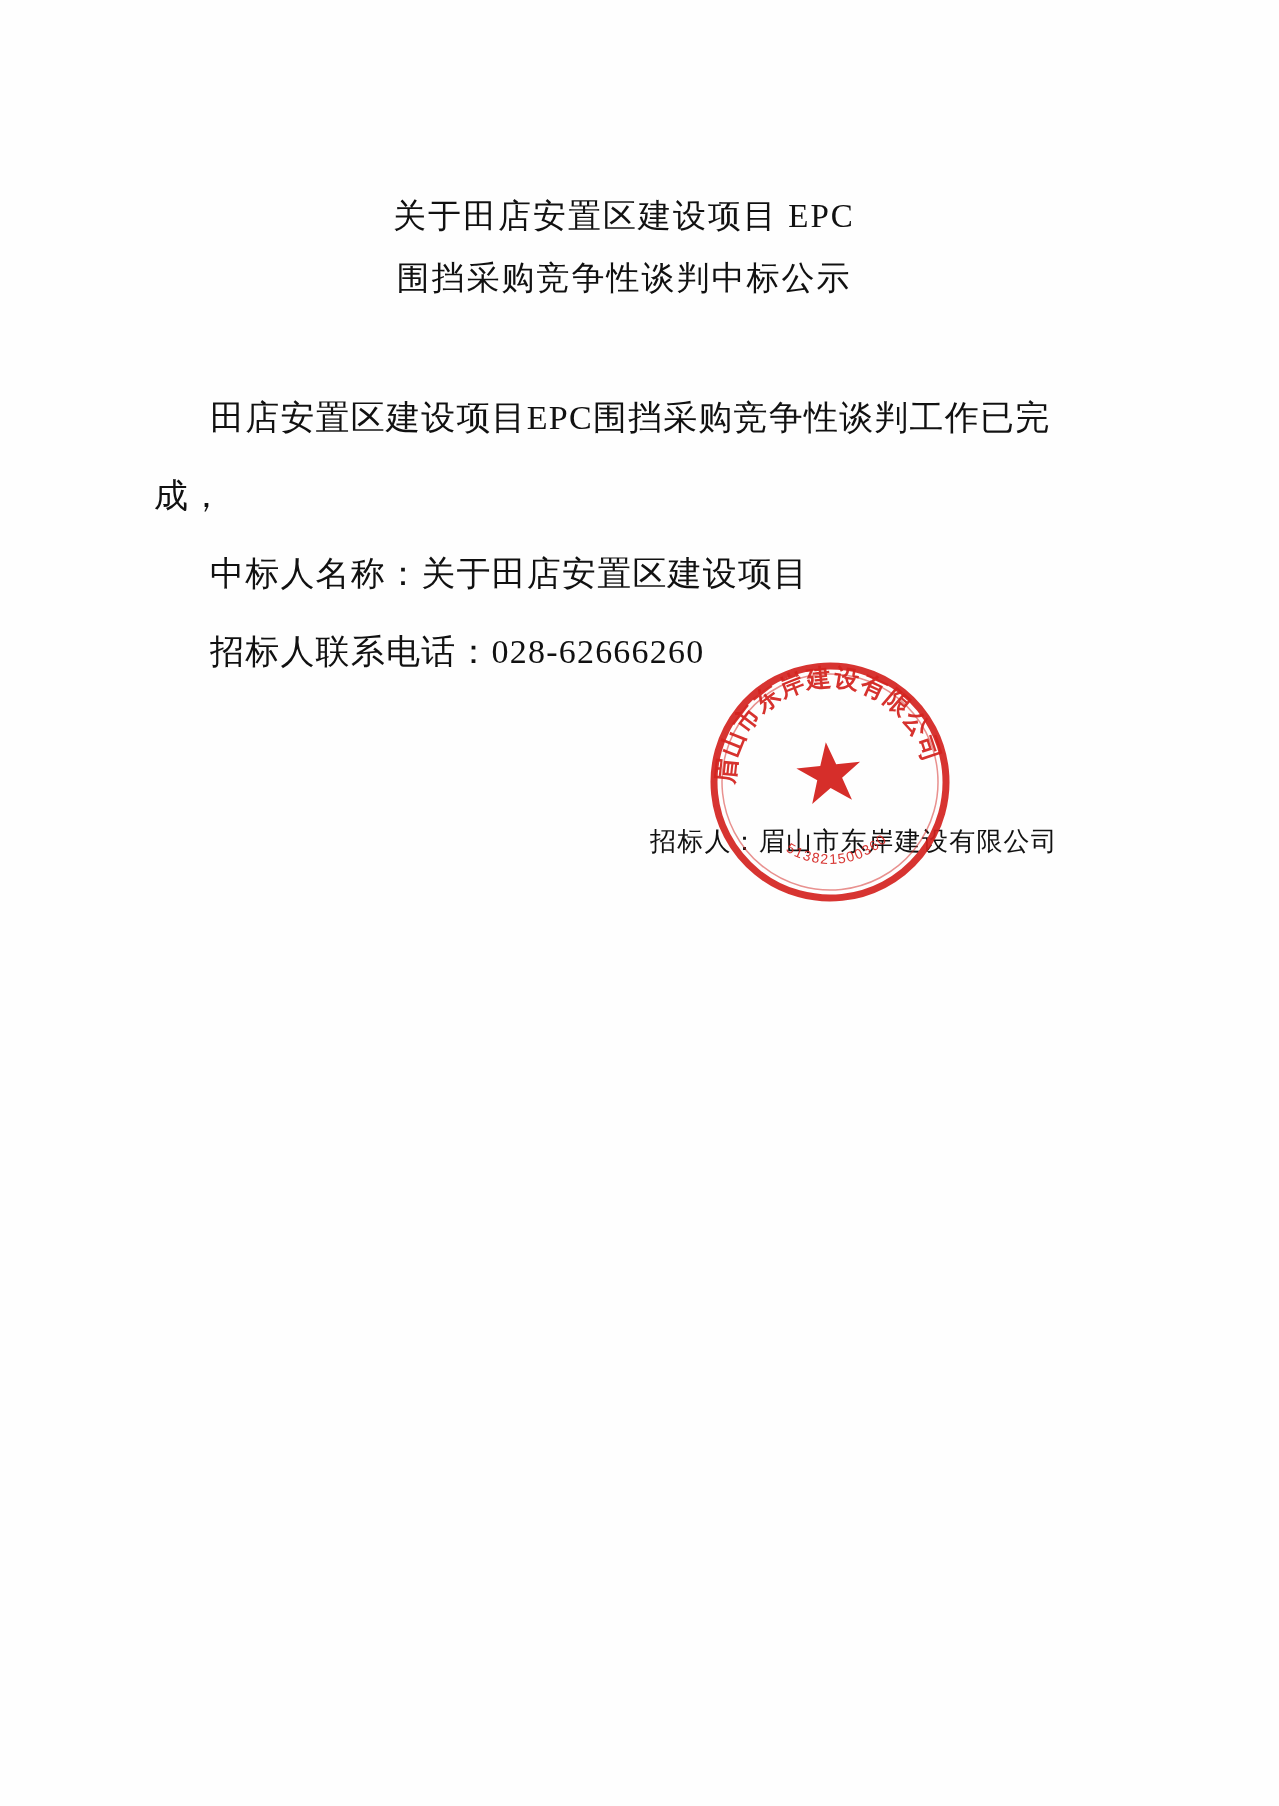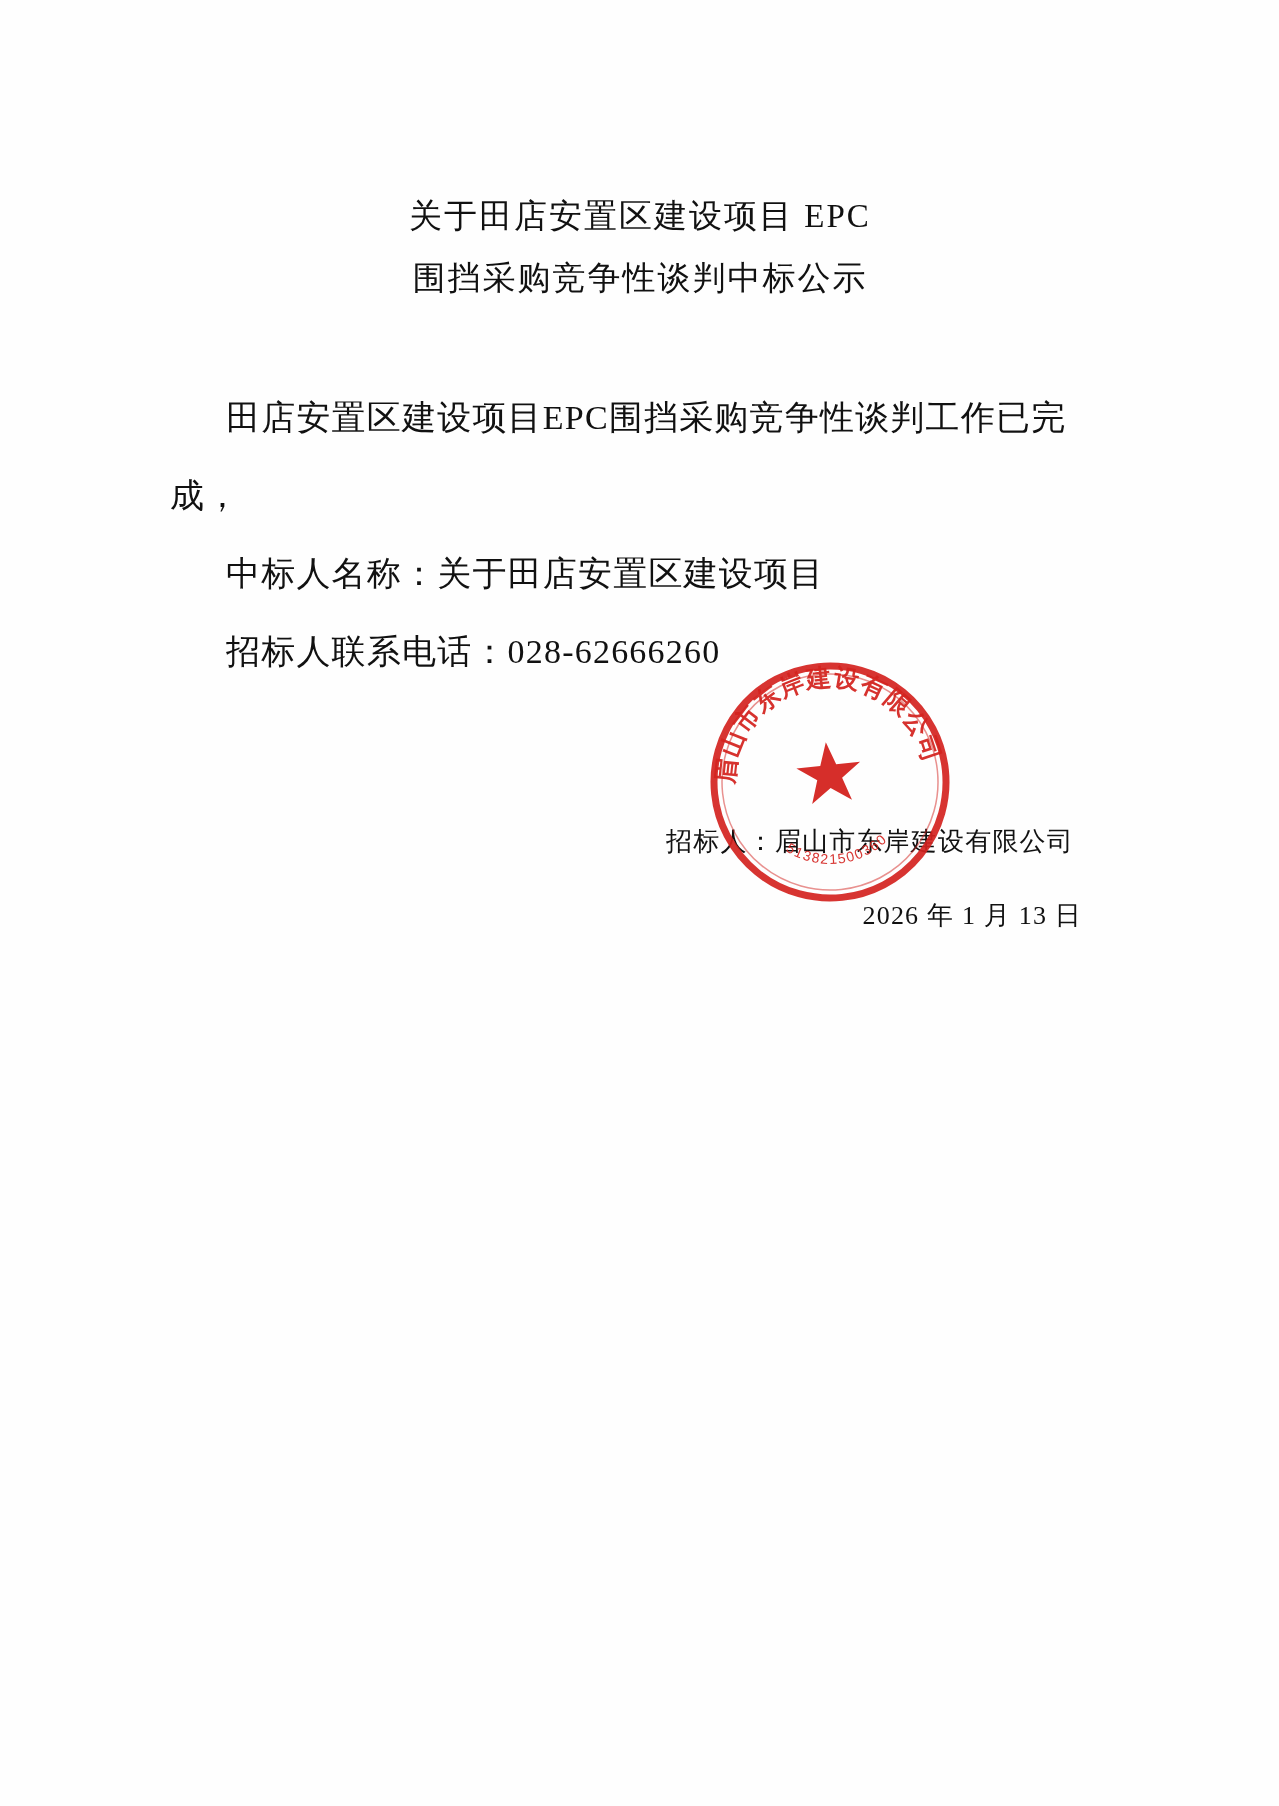--- a/index.html
+++ b/index.html
@@ -17,21 +17,21 @@
   }
 
   .page {
     position: absolute;
     inset: 0;
     background: #fefefe;
   }
 
   .doc-body {
     position: absolute;
-    left: 170px;
+    left: 154px;
     top: 185px;
     width: 940px;
   }
 
   .title-block {
     text-align: center;
     margin-bottom: 70px;
   }
   .title-line {
     font-size: 33px;
@@ -116,21 +116,20 @@
     <div class="para indent">
       <span>中标人名称：</span><span>关于田店安置区建设项目</span>
     </div>
 
     <div class="para indent">
       <span>招标人联系电话：</span><span>028-62666260</span>
     </div>
 
     <div class="signature-block">
       <div class="sig-line">招标人：眉山市东岸建设有限公司</div>
-      <div class="sig-date">2026 年 1 月 13 日</div>
     </div>
 
   </div>
 
   <div class="seal">
     <svg class="seal-svg" width="248" height="248" viewBox="0 0 248 248" xmlns="http://www.w3.org/2000/svg">
       <defs>
         <path id="arcPath" d="M 28,124 A 96,96 0 1 1 220,124" fill="none"></path>
         <path id="arcBottom" d="M 42,124 A 82,82 0 0 0 206,124" fill="none"></path>
       </defs>

